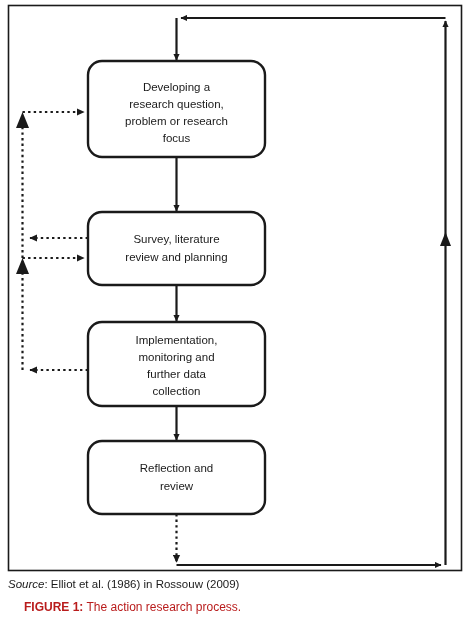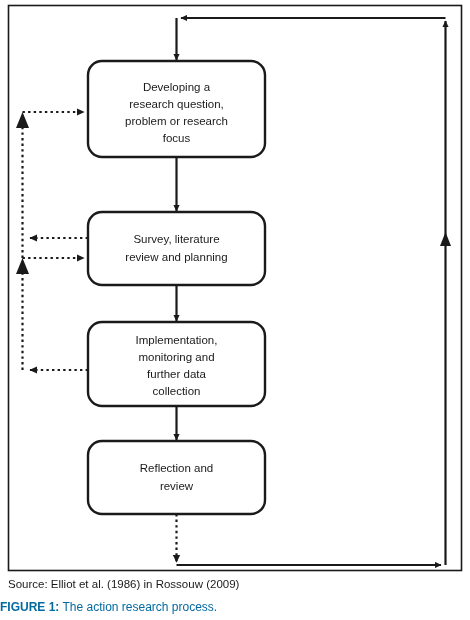--- a/index.html
+++ b/index.html
@@ -35,29 +35,30 @@
   #source-line {
     position: absolute;
     left: 8px;
     top: 576px;
     font-size: 11.5px;
     line-height: 16px;
     color: #1a1a1a;
     white-space: nowrap;
   }
   #source-label {
+    font-style: italic;
     margin-top: 46px;
   }
   #figure-caption {
     position: absolute;
-    left: 0;
+    left: 24px;
     top: 599px;
     font-size: 12px;
     line-height: 17px;
-    color: #0369a1;
+    color: #b91c1c;
     white-space: nowrap;
   }
   #figure-caption-number {
     font-weight: bold;
   }
 </style>
 </head>
 <body>
 
 <div id="figure-root">

